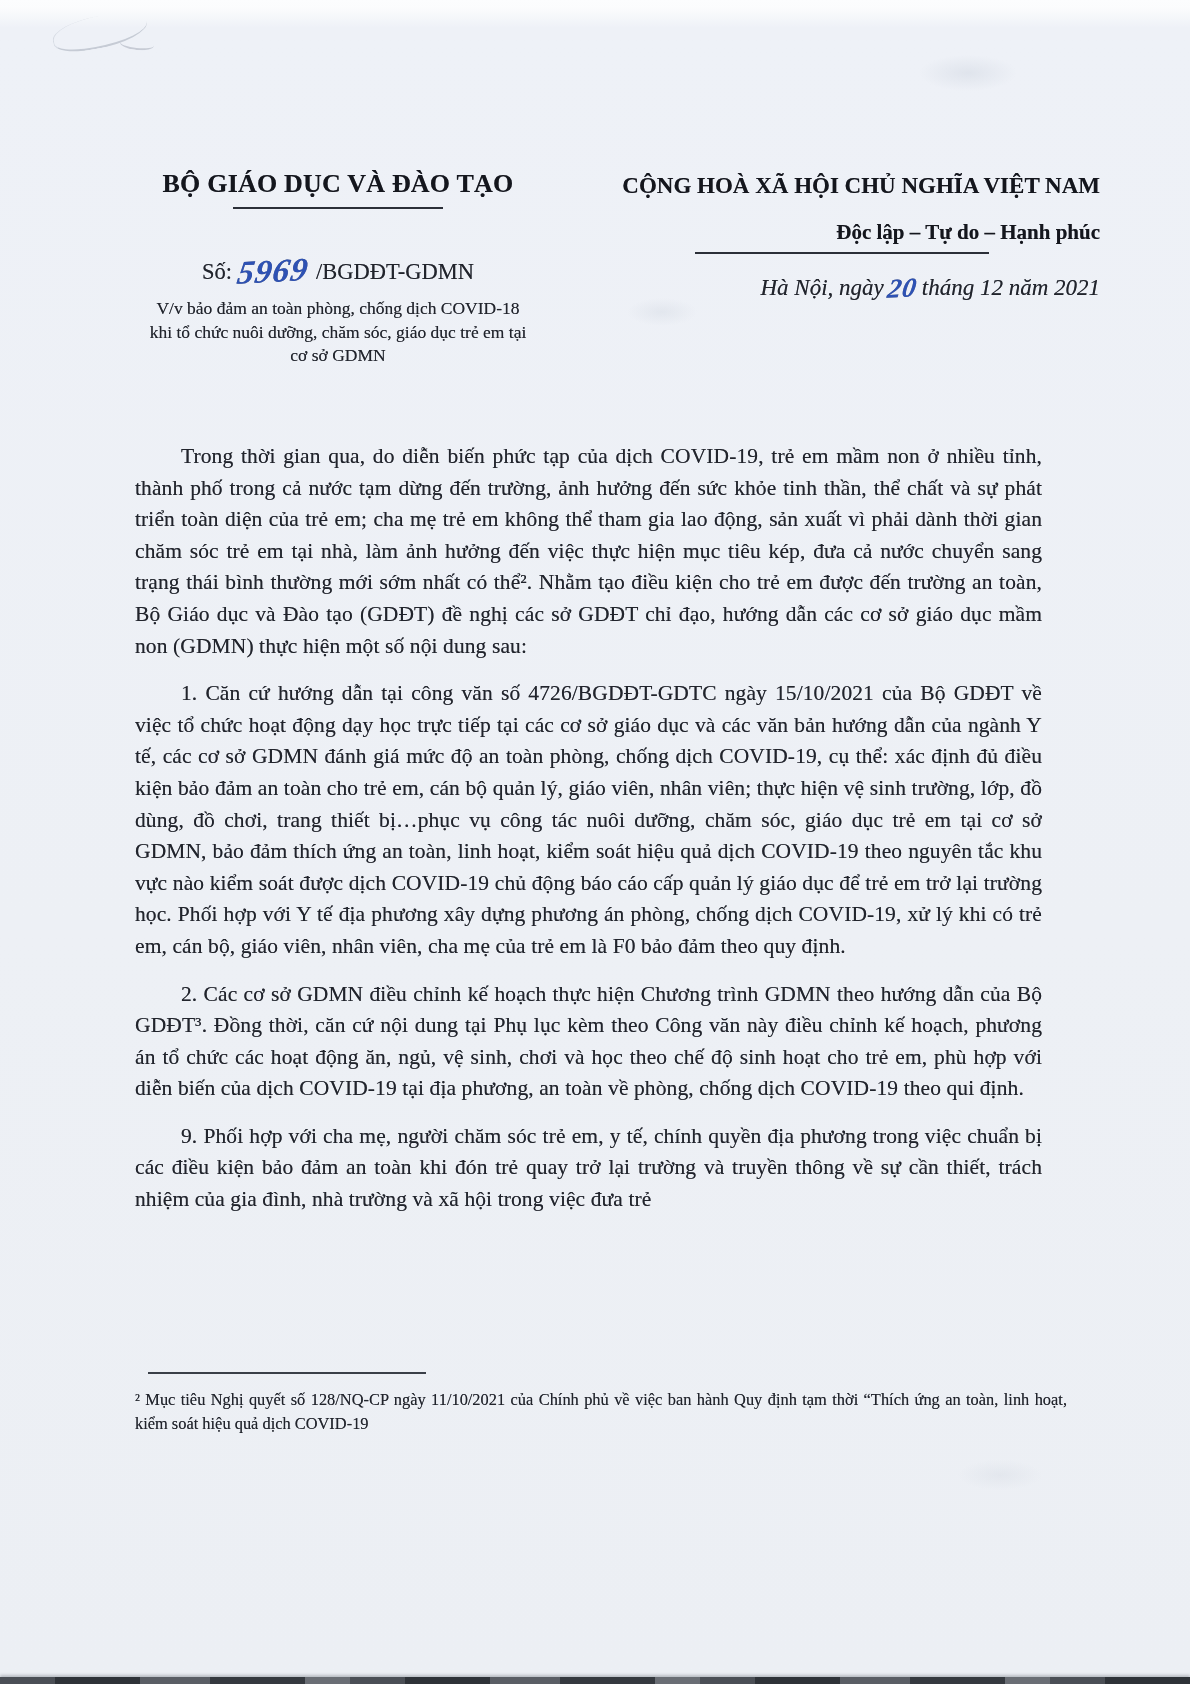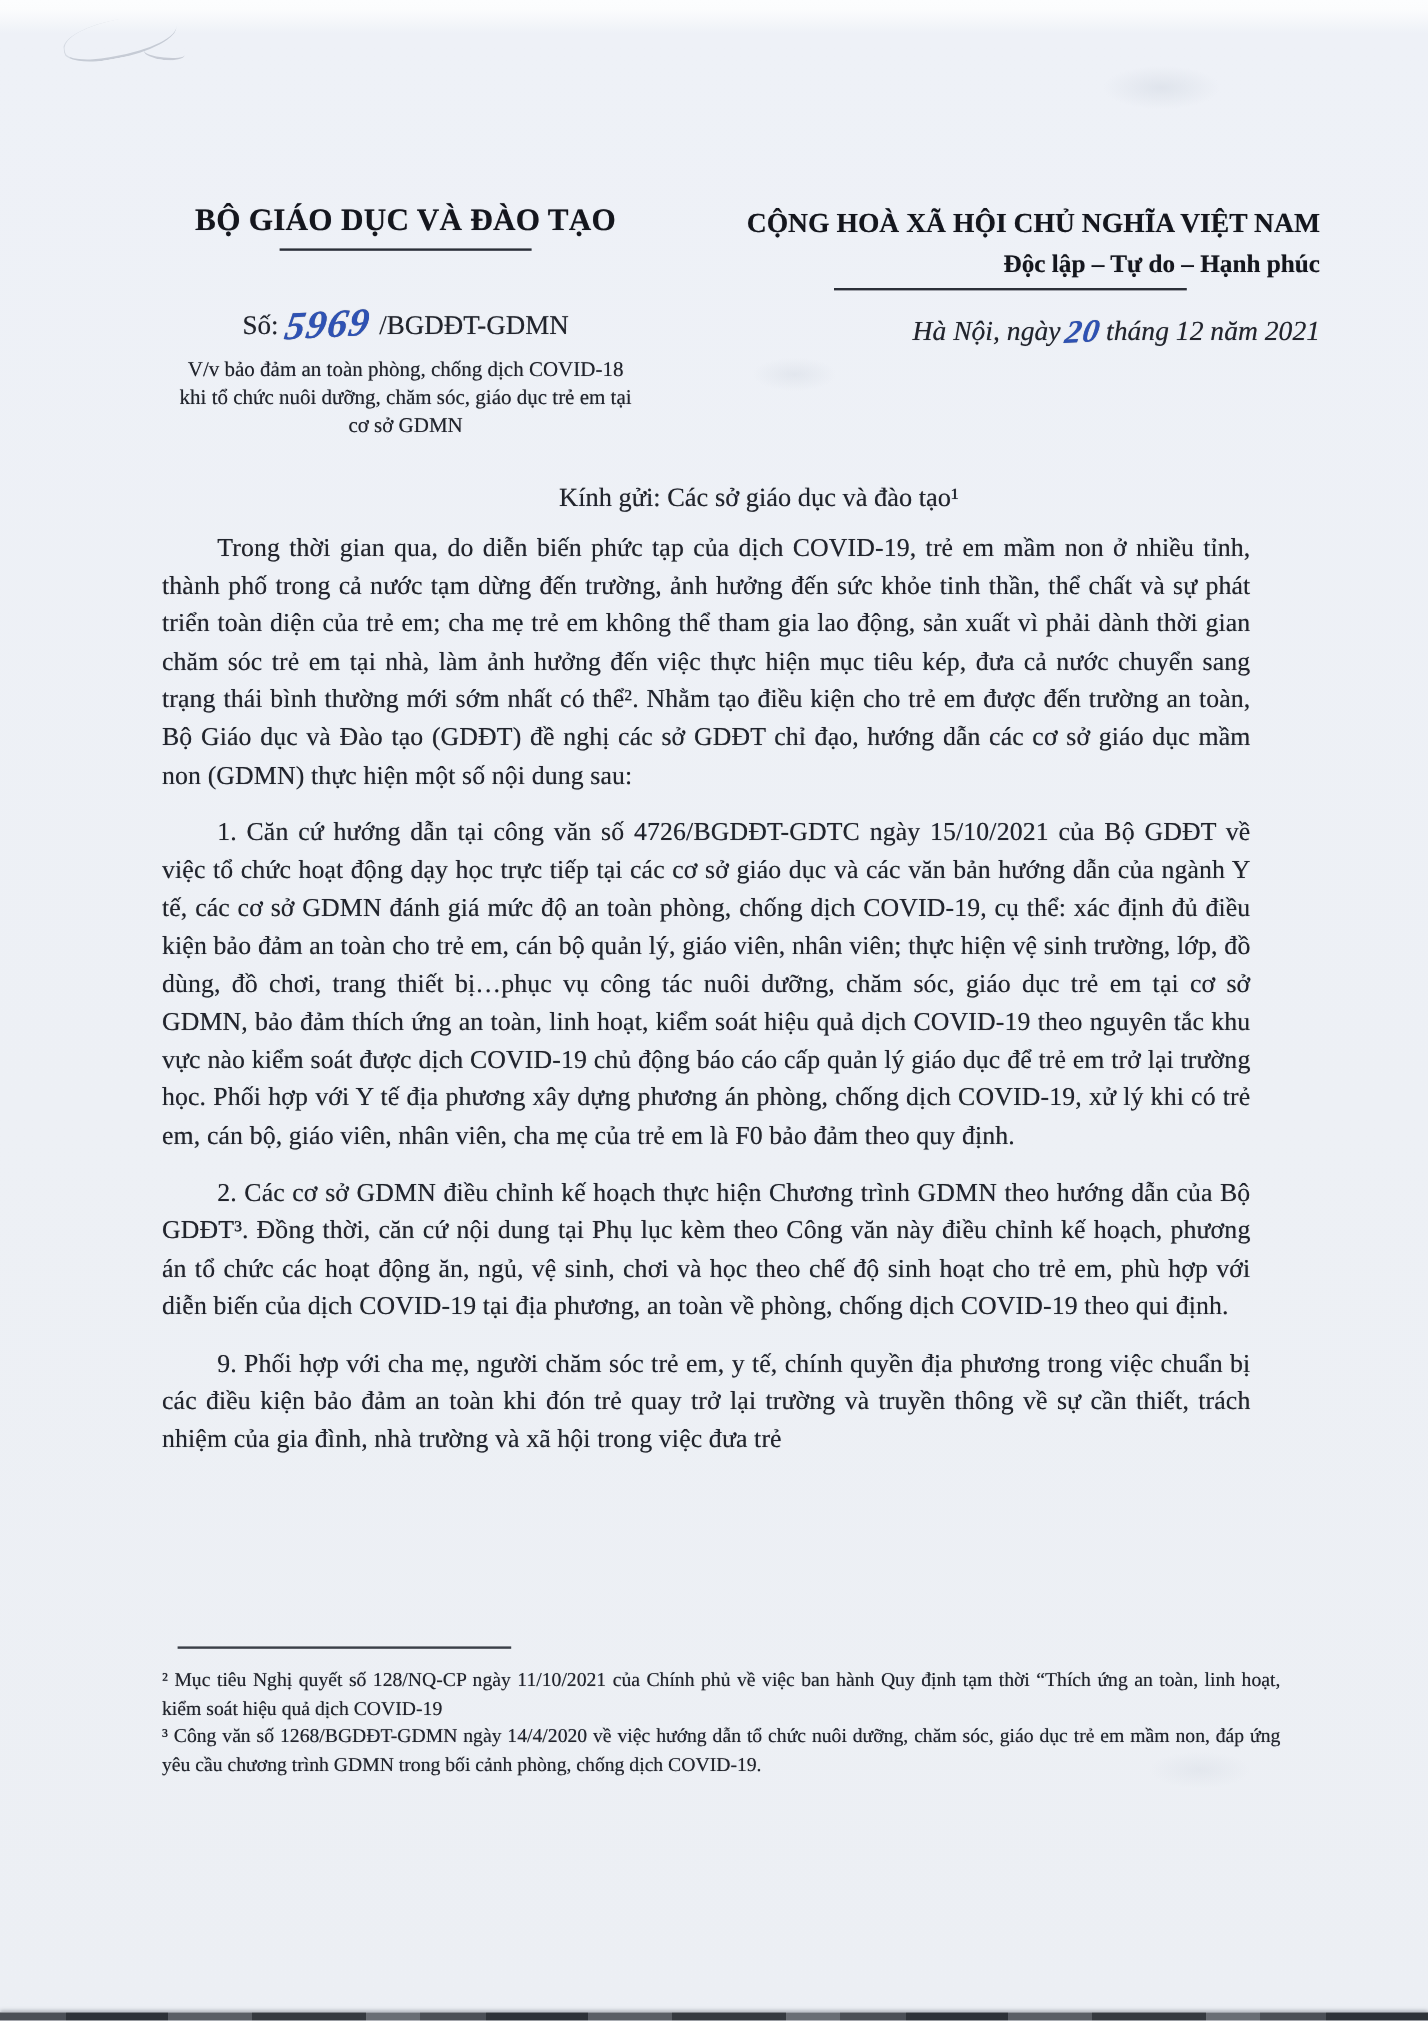--- a/index.html
+++ b/index.html
@@ -45,21 +45,21 @@
     font-style:italic; font-weight:bold;
     color:#2e52b4;
     transform:skewX(-12deg) rotate(-3deg);
     letter-spacing:1px;
   }
   .hand-num { font-size:33px; margin:0 8px 0 6px; vertical-align:-3px; }
   .subject { margin:7px auto 0; width:378px; font-size:17.5px; line-height:23.5px; text-align:center; }
 
   .hdr-right { position:absolute; left:583px; top:172px; width:517px; text-align:right; }
   .country { font-weight:bold; font-size:23px; line-height:28px; color:#14161d; white-space:nowrap; }
-  .motto { font-weight:bold; font-size:21px; line-height:27px; margin-top:7px; color:#14161d; }
+  .motto { font-weight:bold; font-size:21px; line-height:27px; margin-top:19px; color:#14161d; }
   .rule-right { width:294px; height:2px; background:#2b2f38; margin:6px auto 0; }
   .place-date { margin-top:17px; padding-left:72px; font-style:italic; font-size:23px; line-height:34px; white-space:nowrap; }
   .hand-day { font-size:27px; margin:0 5px 0 4px; vertical-align:-2px; }
 
   .salutation {
     position:absolute; top:400px; left:135px; width:923px;
     text-align:center; padding-left:72px; box-sizing:border-box;
     font-size:22px; line-height:30px;
   }
 
@@ -105,31 +105,29 @@
 
   <div class="hdr-right">
     <div class="country txt">CỘNG HOÀ XÃ HỘI CHỦ NGHĨA VIỆT NAM</div>
     <div class="motto txt">Độc lập – Tự do – Hạnh phúc</div>
     <div class="rule-right"></div>
     <div class="place-date txt">
       <span>Hà Nội, ngày</span><span class="hand hand-day">20</span><span>tháng 12 năm 2021</span>
     </div>
   </div>
 
-  <div class="salutation txt">Kính gửi: Các sở giáo dục và đào tạo¹</div>
 
   <div class="body-text">
     <p class="txt">Trong thời gian qua, do diễn biến phức tạp của dịch COVID-19, trẻ em mầm non ở nhiều tỉnh, thành phố trong cả nước tạm dừng đến trường, ảnh hưởng đến sức khỏe tinh thần, thể chất và sự phát triển toàn diện của trẻ em; cha mẹ trẻ em không thể tham gia lao động, sản xuất vì phải dành thời gian chăm sóc trẻ em tại nhà, làm ảnh hưởng đến việc thực hiện mục tiêu kép, đưa cả nước chuyển sang trạng thái bình thường mới sớm nhất có thể². Nhằm tạo điều kiện cho trẻ em được đến trường an toàn, Bộ Giáo dục và Đào tạo (GDĐT) đề nghị các sở GDĐT chỉ đạo, hướng dẫn các cơ sở giáo dục mầm non (GDMN) thực hiện một số nội dung sau:</p>
     <p class="txt">1. Căn cứ hướng dẫn tại công văn số 4726/BGDĐT-GDTC ngày 15/10/2021 của Bộ GDĐT về việc tổ chức hoạt động dạy học trực tiếp tại các cơ sở giáo dục và các văn bản hướng dẫn của ngành Y tế, các cơ sở GDMN đánh giá mức độ an toàn phòng, chống dịch COVID-19, cụ thể: xác định đủ điều kiện bảo đảm an toàn cho trẻ em, cán bộ quản lý, giáo viên, nhân viên; thực hiện vệ sinh trường, lớp, đồ dùng, đồ chơi, trang thiết bị…phục vụ công tác nuôi dưỡng, chăm sóc, giáo dục trẻ em tại cơ sở GDMN, bảo đảm thích ứng an toàn, linh hoạt, kiểm soát hiệu quả dịch COVID-19 theo nguyên tắc khu vực nào kiểm soát được dịch COVID-19 chủ động báo cáo cấp quản lý giáo dục để trẻ em trở lại trường học. Phối hợp với Y tế địa phương xây dựng phương án phòng, chống dịch COVID-19, xử lý khi có trẻ em, cán bộ, giáo viên, nhân viên, cha mẹ của trẻ em là F0 bảo đảm theo quy định.</p>
     <p class="txt">2. Các cơ sở GDMN điều chỉnh kế hoạch thực hiện Chương trình GDMN theo hướng dẫn của Bộ GDĐT³. Đồng thời, căn cứ nội dung tại Phụ lục kèm theo Công văn này điều chỉnh kế hoạch, phương án tổ chức các hoạt động ăn, ngủ, vệ sinh, chơi và học theo chế độ sinh hoạt cho trẻ em, phù hợp với diễn biến của dịch COVID-19 tại địa phương, an toàn về phòng, chống dịch COVID-19 theo qui định.</p>
     <p class="txt">9. Phối hợp với cha mẹ, người chăm sóc trẻ em, y tế, chính quyền địa phương trong việc chuẩn bị các điều kiện bảo đảm an toàn khi đón trẻ quay trở lại trường và truyền thông về sự cần thiết, trách nhiệm của gia đình, nhà trường và xã hội trong việc đưa trẻ</p>
   </div>
 
   <div class="fn-rule"></div>
 
   <div class="footnotes">
     <p class="txt">² Mục tiêu Nghị quyết số 128/NQ-CP ngày 11/10/2021 của Chính phủ về việc ban hành Quy định tạm thời “Thích ứng an toàn, linh hoạt, kiểm soát hiệu quả dịch COVID-19</p>
-    <p class="txt">³ Công văn số 1268/BGDĐT-GDMN ngày 14/4/2020 về việc hướng dẫn tổ chức nuôi dưỡng, chăm sóc, giáo dục trẻ em mầm non, đáp ứng yêu cầu chương trình GDMN trong bối cảnh phòng, chống dịch COVID-19.</p>
   </div>
 
   <div class="bottom-edge"></div>
 
 </div>
 
 </body></html>

